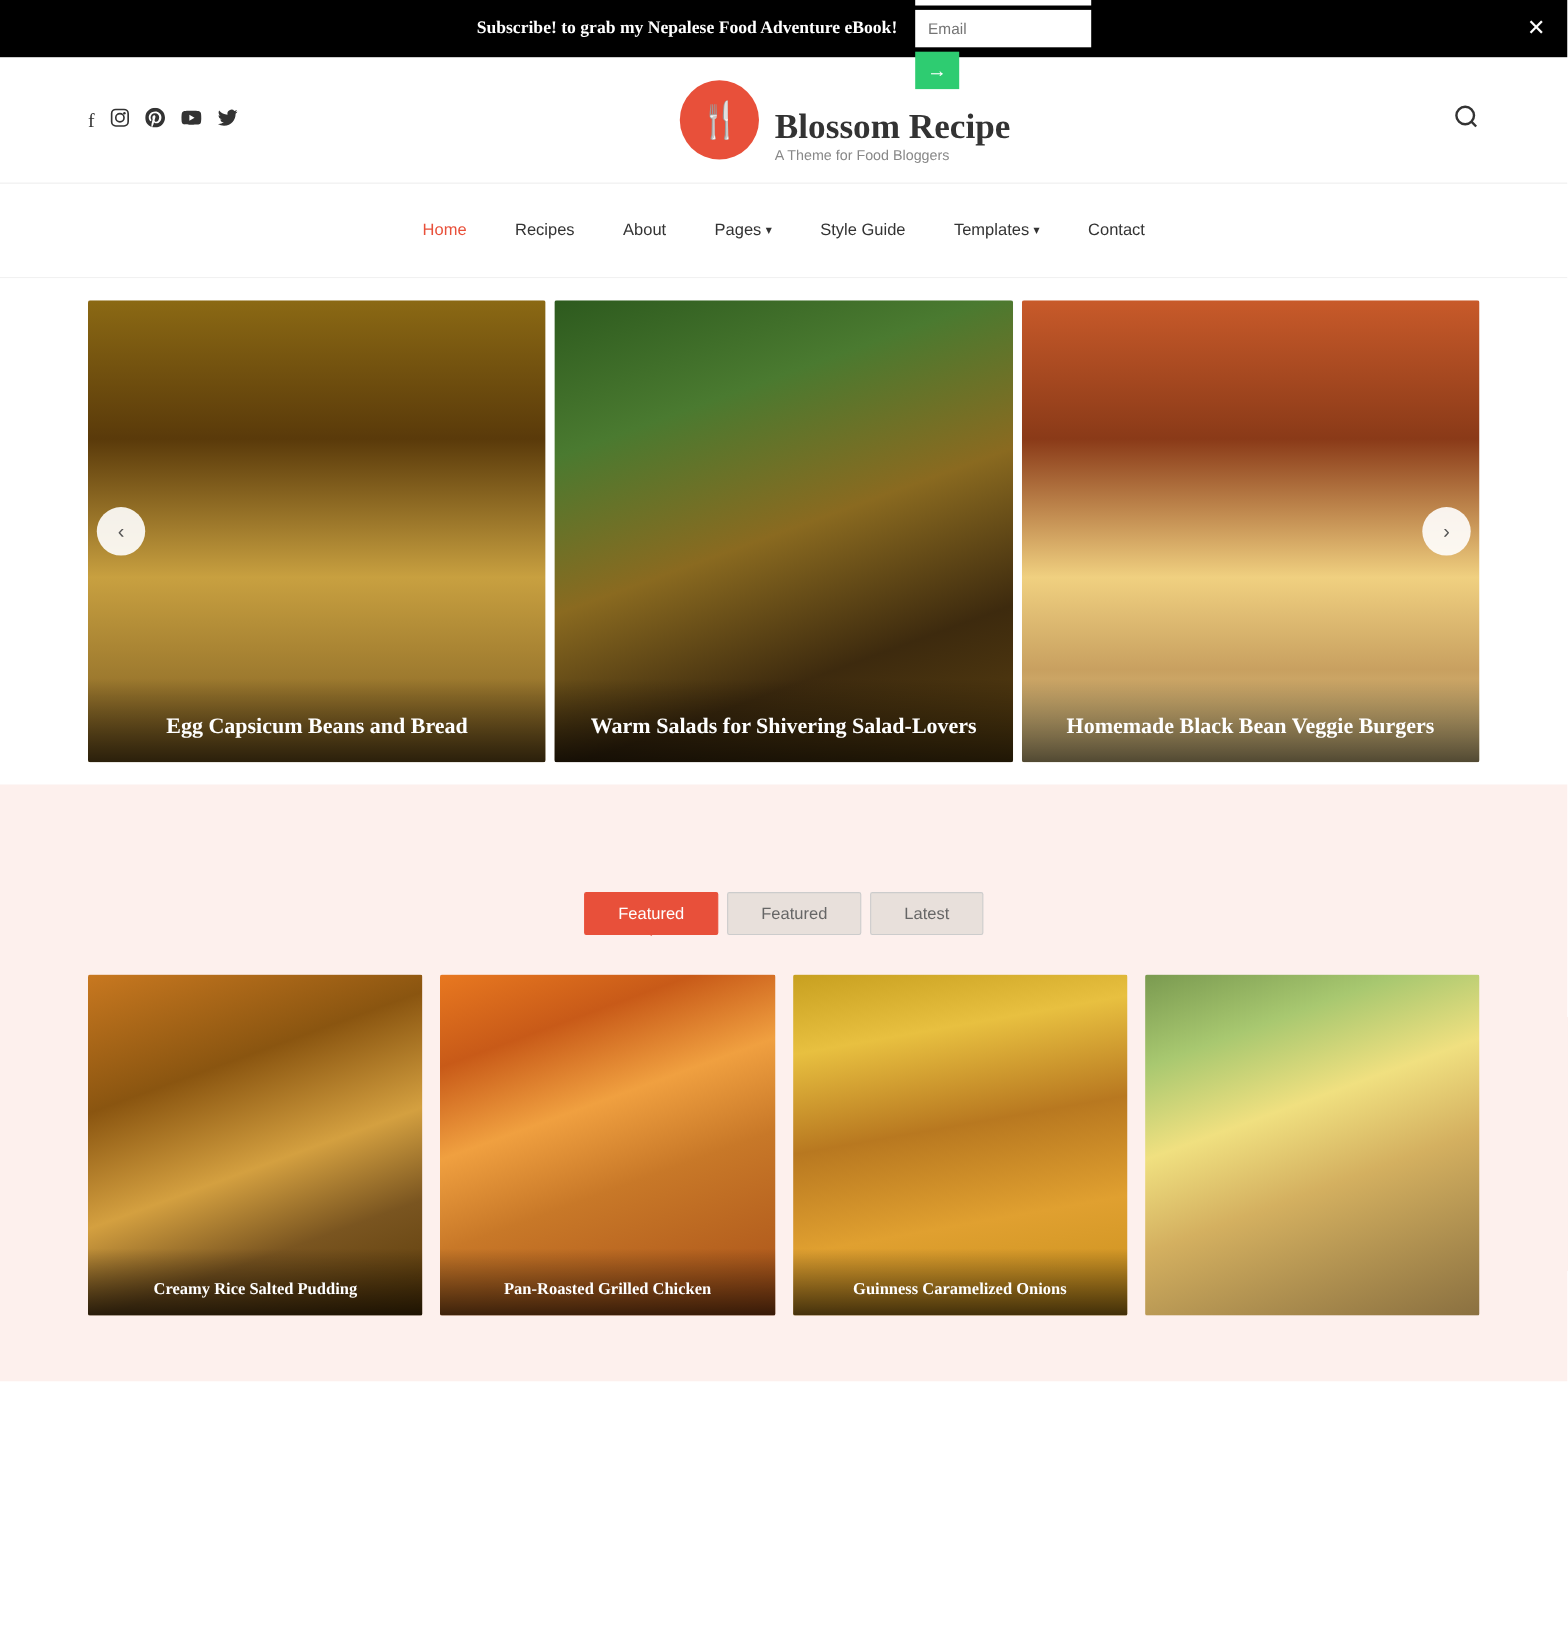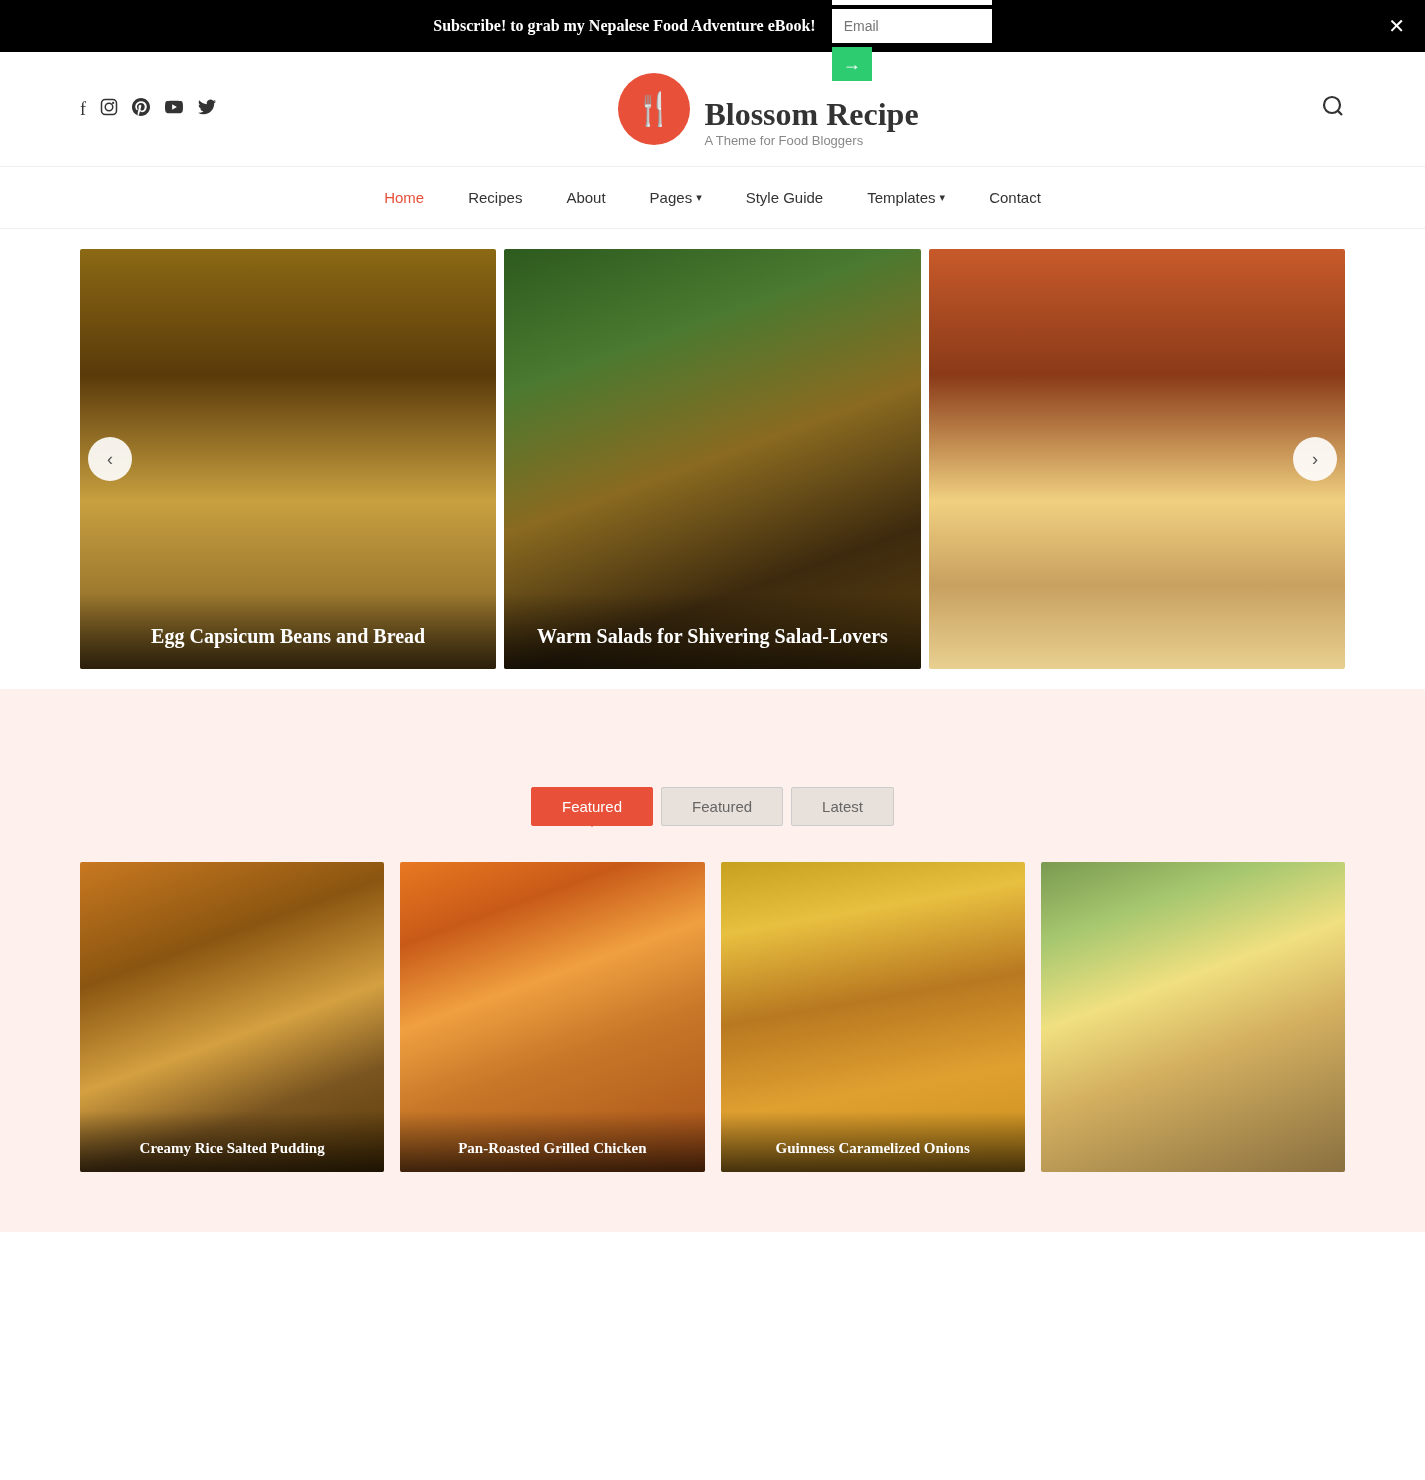--- a/index.html
+++ b/index.html
@@ -70,21 +70,21 @@
     .logo-subtitle { font-size: 13px; color: #888; font-family: Arial, sans-serif; }
     .header-search { font-size: 22px; color: #333; cursor: pointer; }
 
     
     .nav {
       border-top: 1px solid #eee;
       border-bottom: 1px solid #eee;
       display: flex;
       justify-content: center;
       gap: 0;
-      padding: 4px;
+      padding: 16px;
     }
     .nav-item {
       padding: 18px 22px;
       font-size: 15px;
       color: #333;
       text-decoration: none;
       font-family: Arial, sans-serif;
       cursor: pointer;
       display: flex; align-items: center; gap: 4px;
     }
@@ -310,20 +310,23 @@
       </div>
     </div>
     <div class="slide">
       <div class="slide-img slide-img-2"></div>
       <div class="slide-overlay">
         <div class="slide-title">Warm Salads for Shivering Salad-Lovers</div>
       </div>
     </div>
     <div class="slide">
       <div class="slide-img slide-img-3"></div>
+      <div class="slide-overlay">
+        <div class="slide-title">Homemade Black Bean Veggie Burgers</div>
+      </div>
     </div>
   </div>
   <button class="slider-btn slider-btn-next">›</button>
 </section>
 
 <section class="featured-section">
   <div class="tab-row">
     <button class="tab-btn active">Featured</button>
     <button class="tab-btn">Featured</button>
     <button class="tab-btn">Latest</button>

